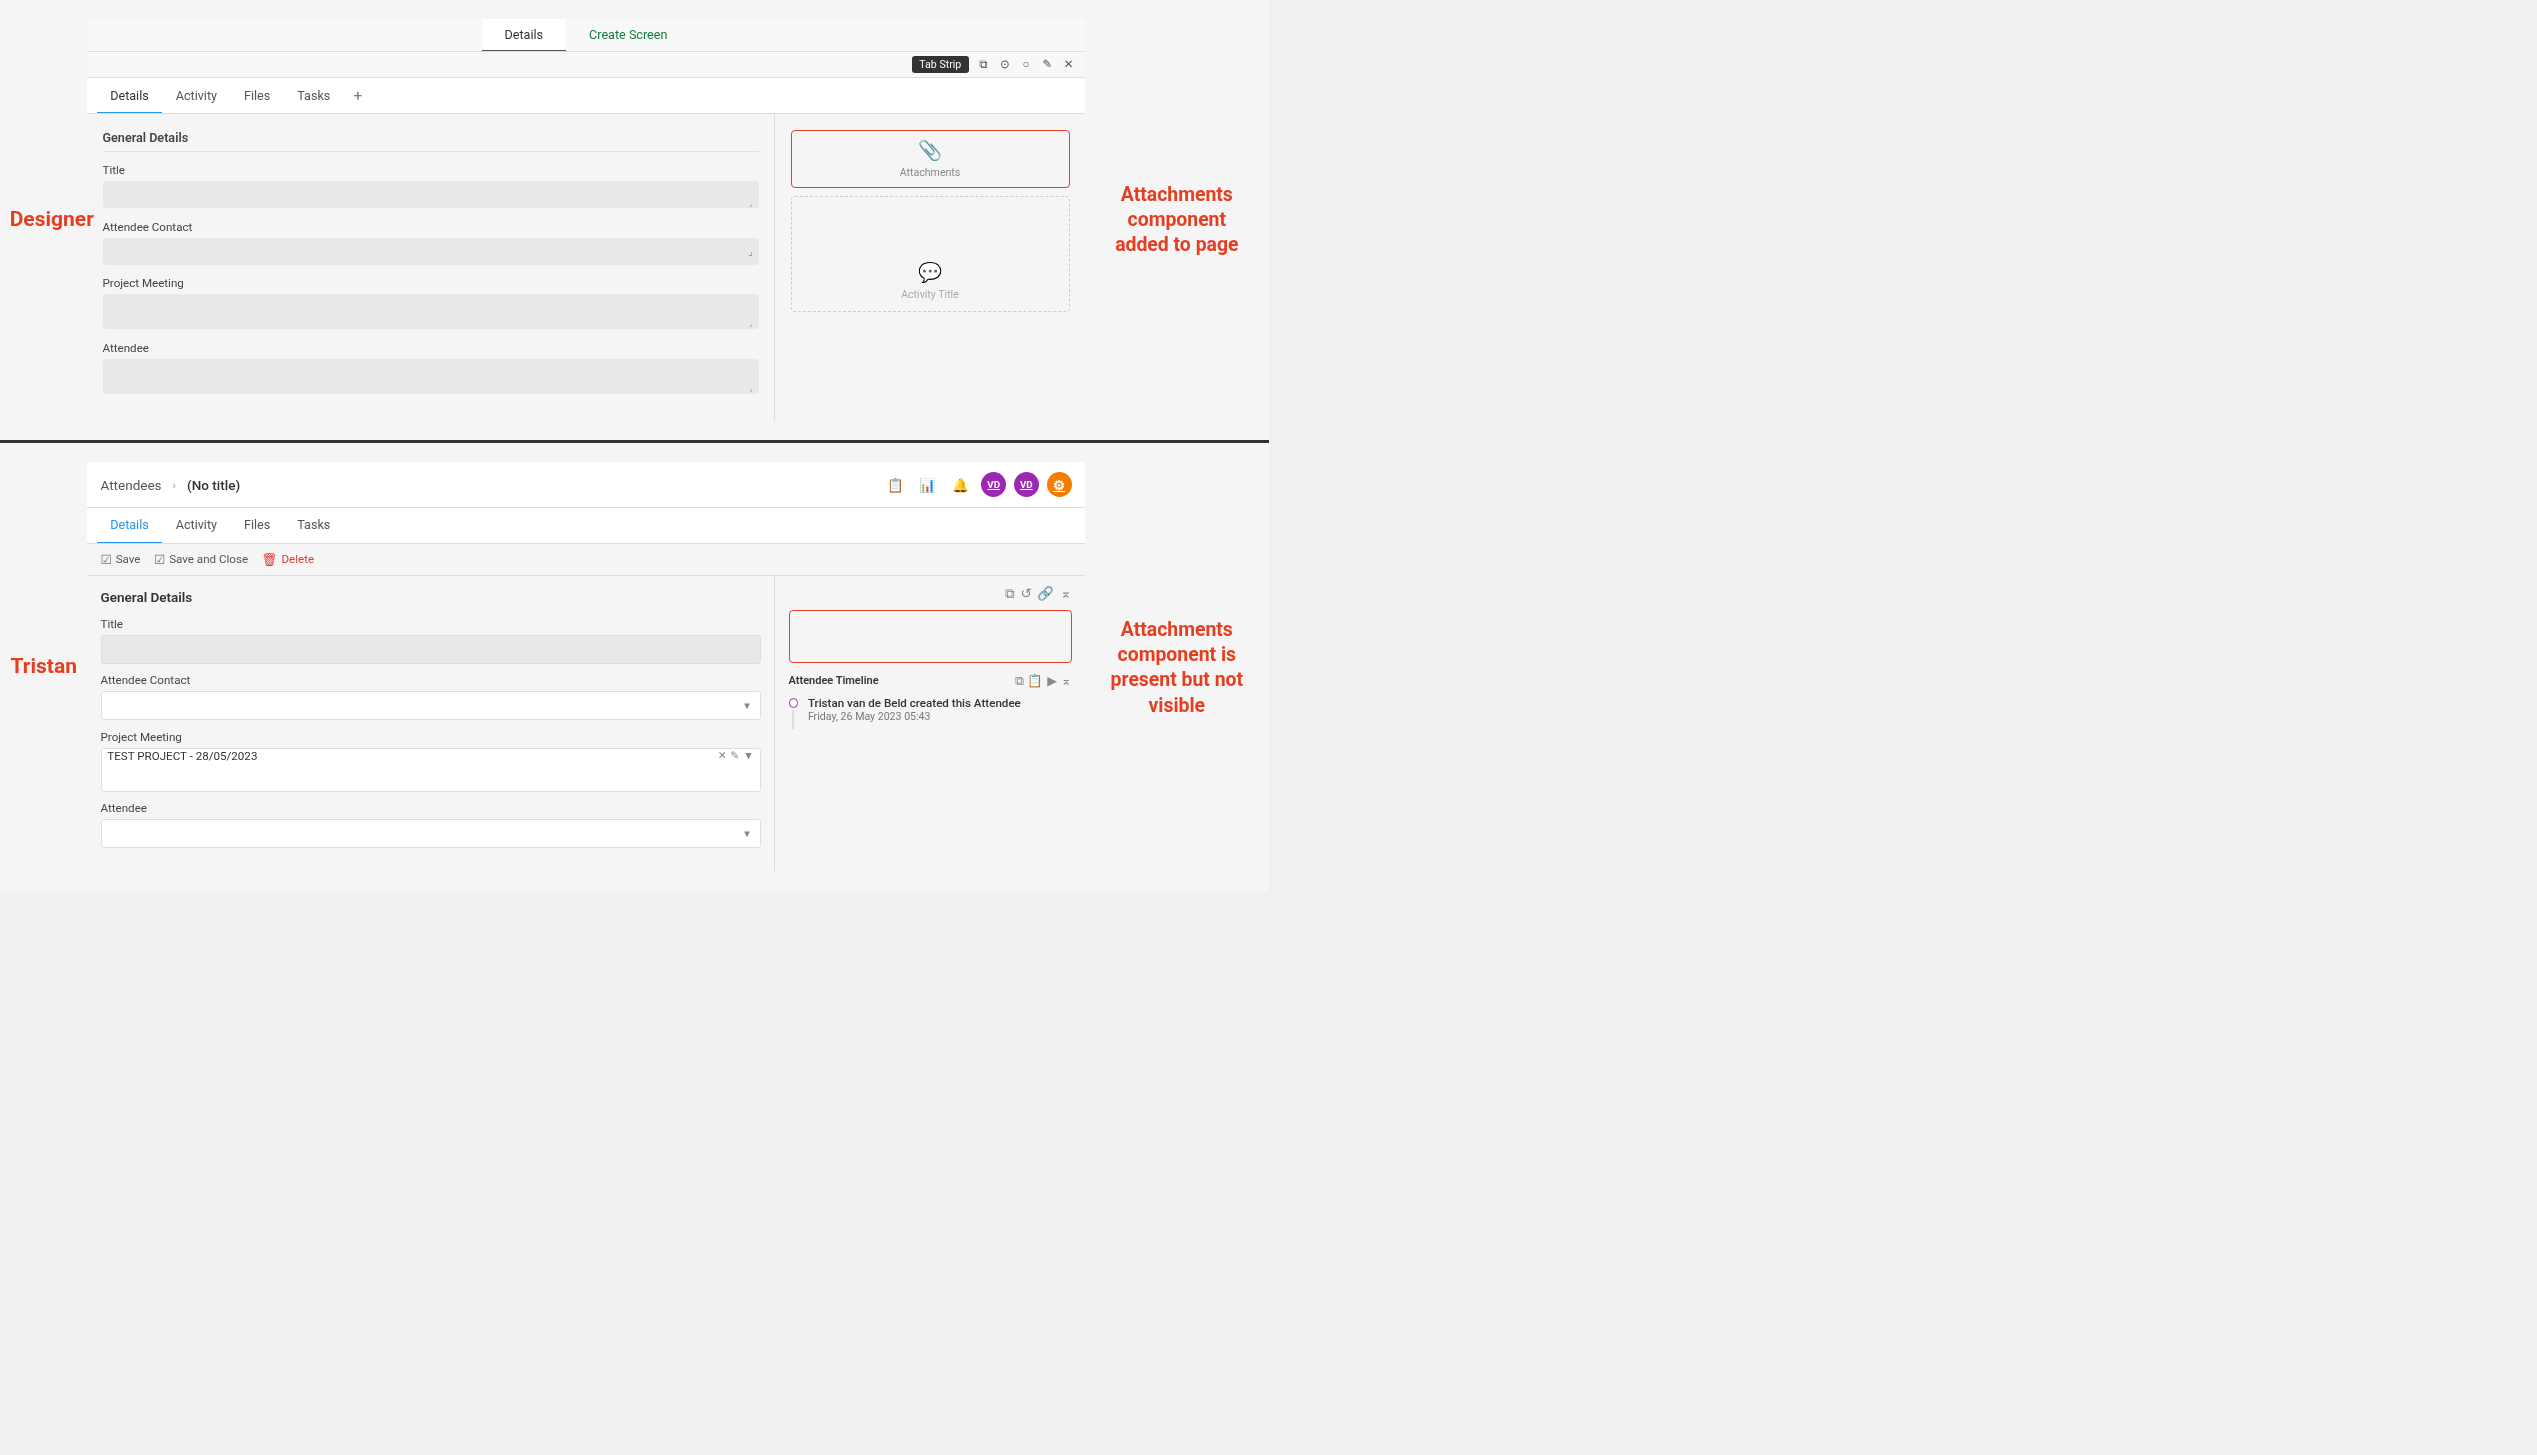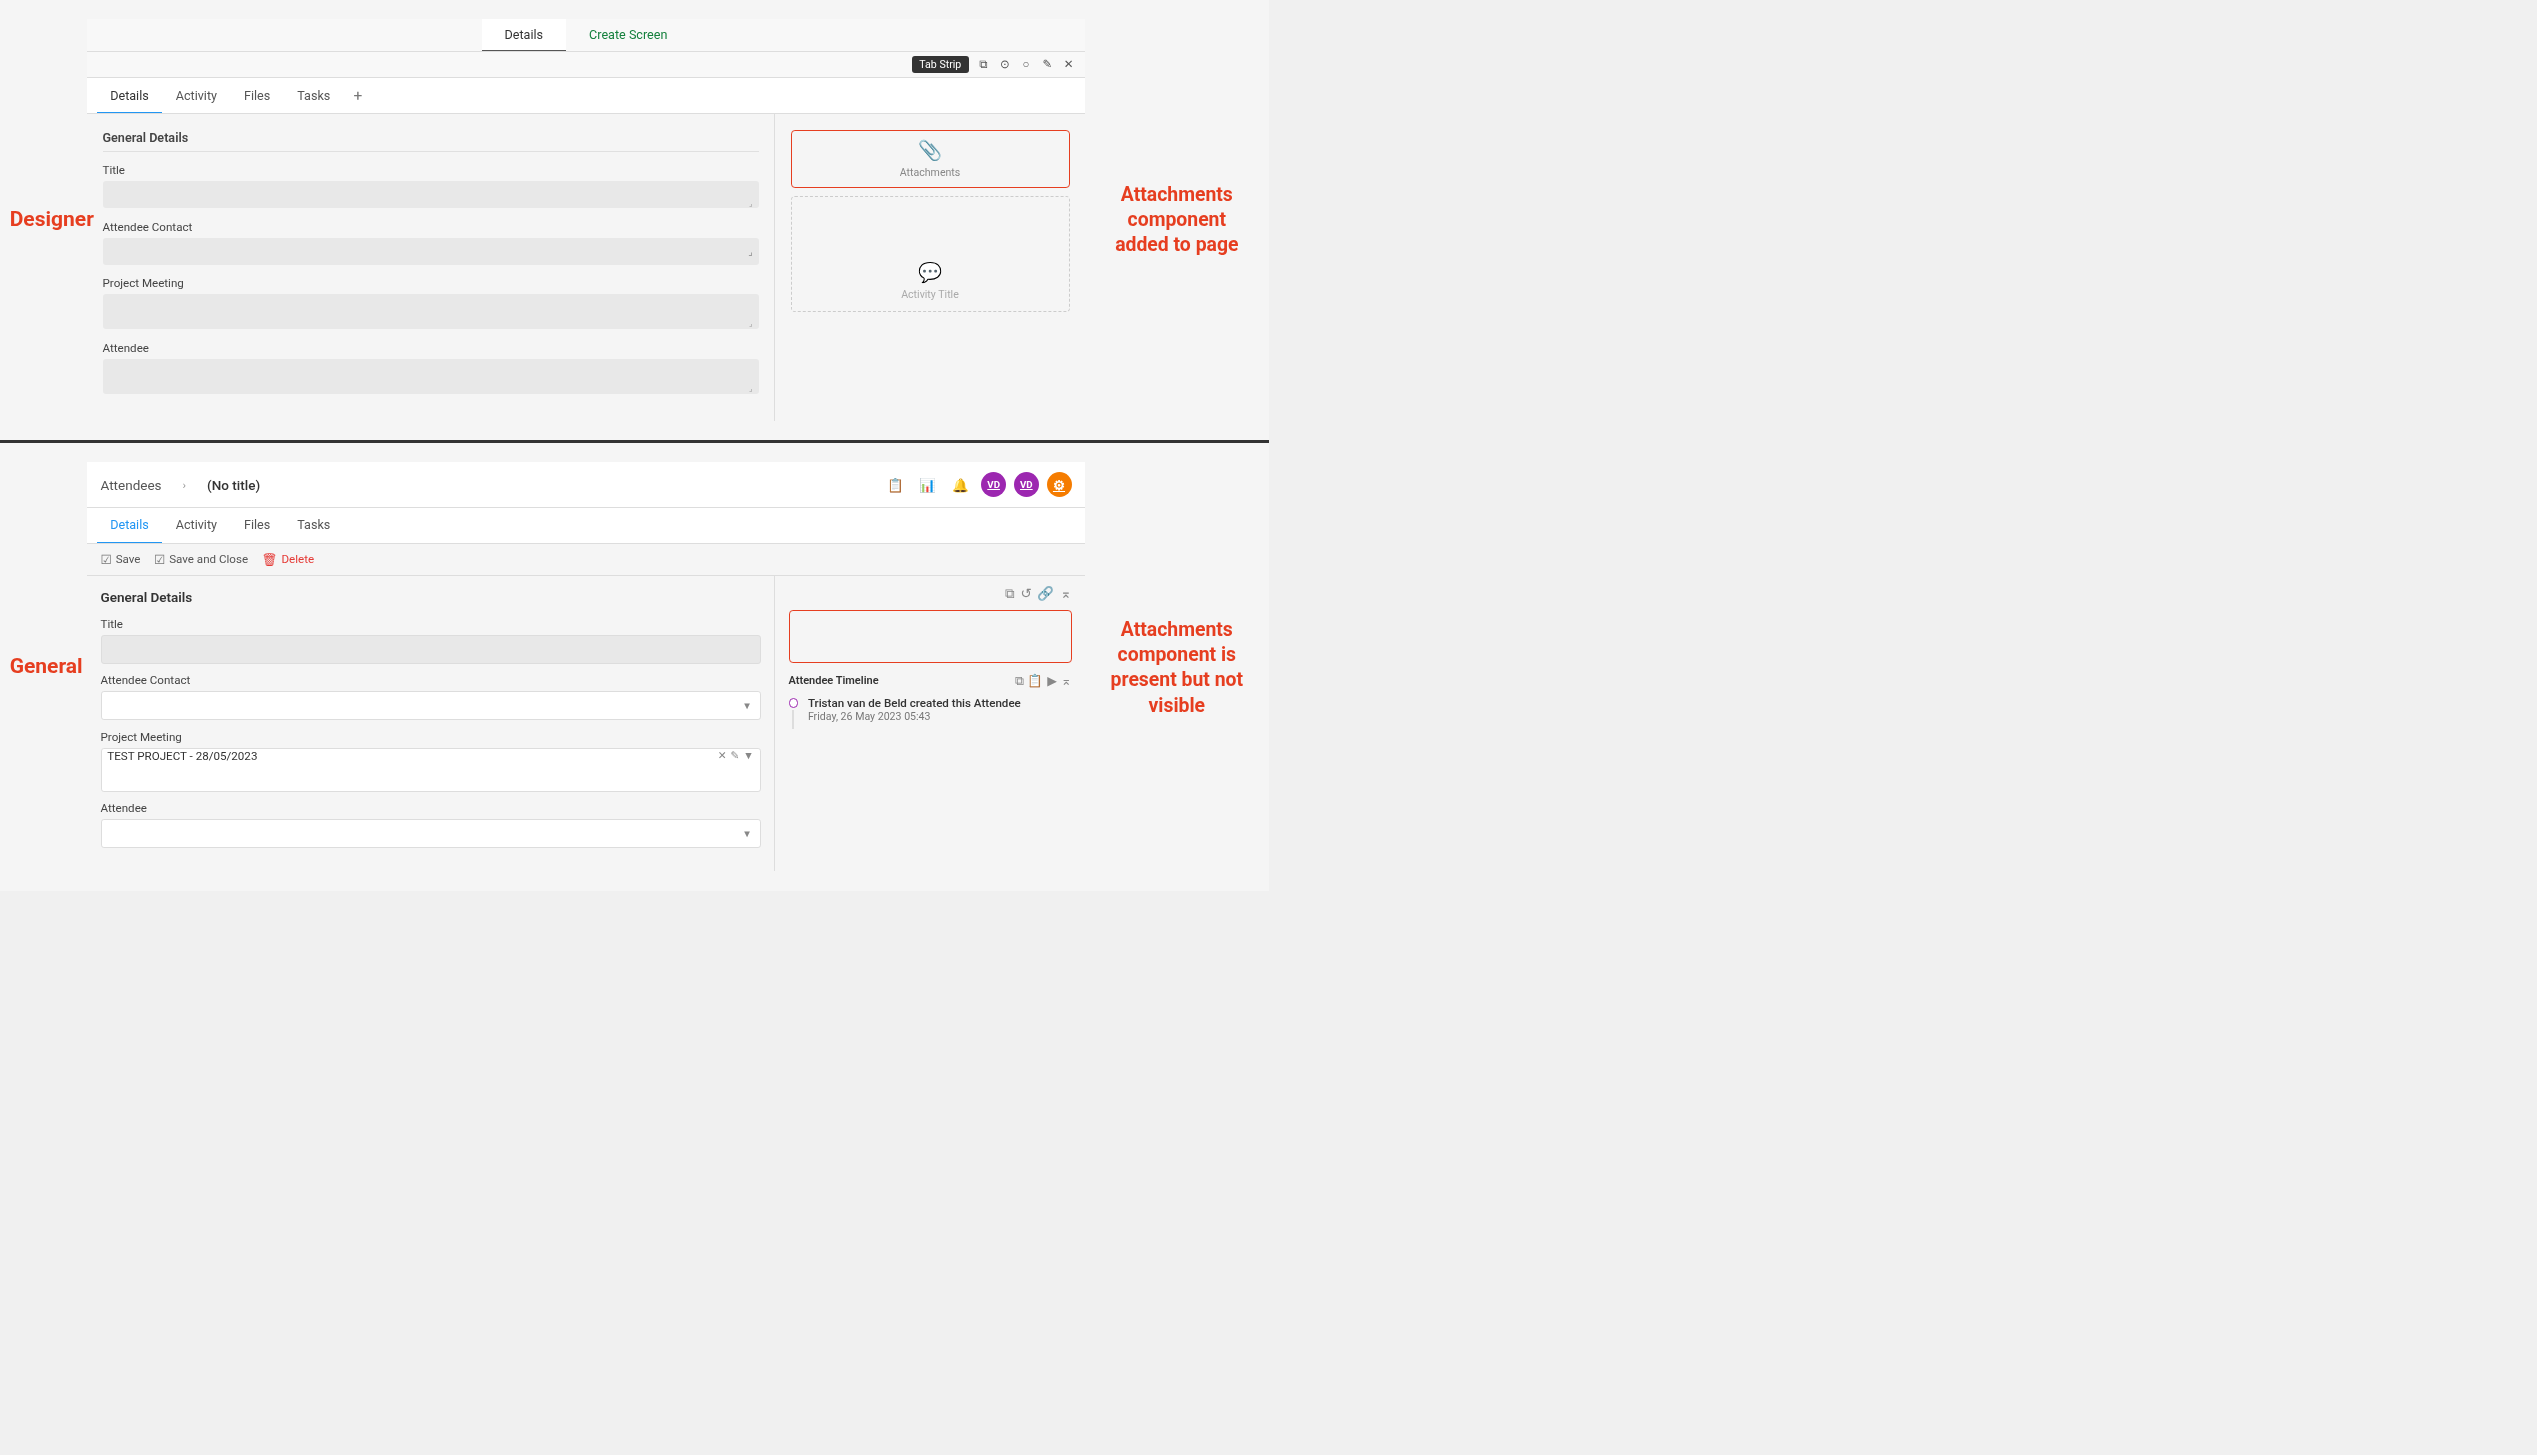--- a/index.html
+++ b/index.html
@@ -208,21 +208,21 @@
       display: flex;
       align-items: center;
       justify-content: space-between;
       padding: 9.7px 13.5px;
       border-bottom: 1px solid #ddd;
       background: white;
     }
     .breadcrumb-nav {
       display: flex;
       align-items: center;
-      gap: 21px;
+      gap: 11px;
       font-size: 13.5px;
     }
     .breadcrumb-link {
       color: #555;
     }
     .breadcrumb-arrow {
       color: #999;
       font-size: 11.6px;
     }
     .breadcrumb-current {
@@ -565,21 +565,21 @@
   </div>
 
   <div style="position:absolute;right:9.7px;top:50%;transform:translateY(-50%);color:#e63e20;font-size:19.4px;font-weight:700;line-height:1.3;text-align:center;width:165px;">
     <span>Attachments</span><br>
     <span>component</span><br>
     <span>added to page</span>
   </div>
 </div>
 
 <div class="section-wrapper explorer" style="position:relative;">
-  <div style="position:absolute;left:9.7px;top:50%;transform:translateY(-50%);color:#e63e20;font-size:21px;font-weight:700;width:68px;text-align:center;line-height:1.2;">General</div>
+  <div style="position:absolute;left:9.7px;top:50%;transform:translateY(-50%);color:#e63e20;font-size:21px;font-weight:700;width:68px;text-align:center;line-height:1.2;">Tristan</div>
 
   <div style="margin-left:87px;margin-right:184px;">
 
     <div class="breadcrumb-bar">
       <div class="breadcrumb-nav">
         <span class="breadcrumb-link">Attendees</span>
         <span class="breadcrumb-arrow">›</span>
         <span class="breadcrumb-current">(No title)</span>
       </div>
       <div class="header-icons">

